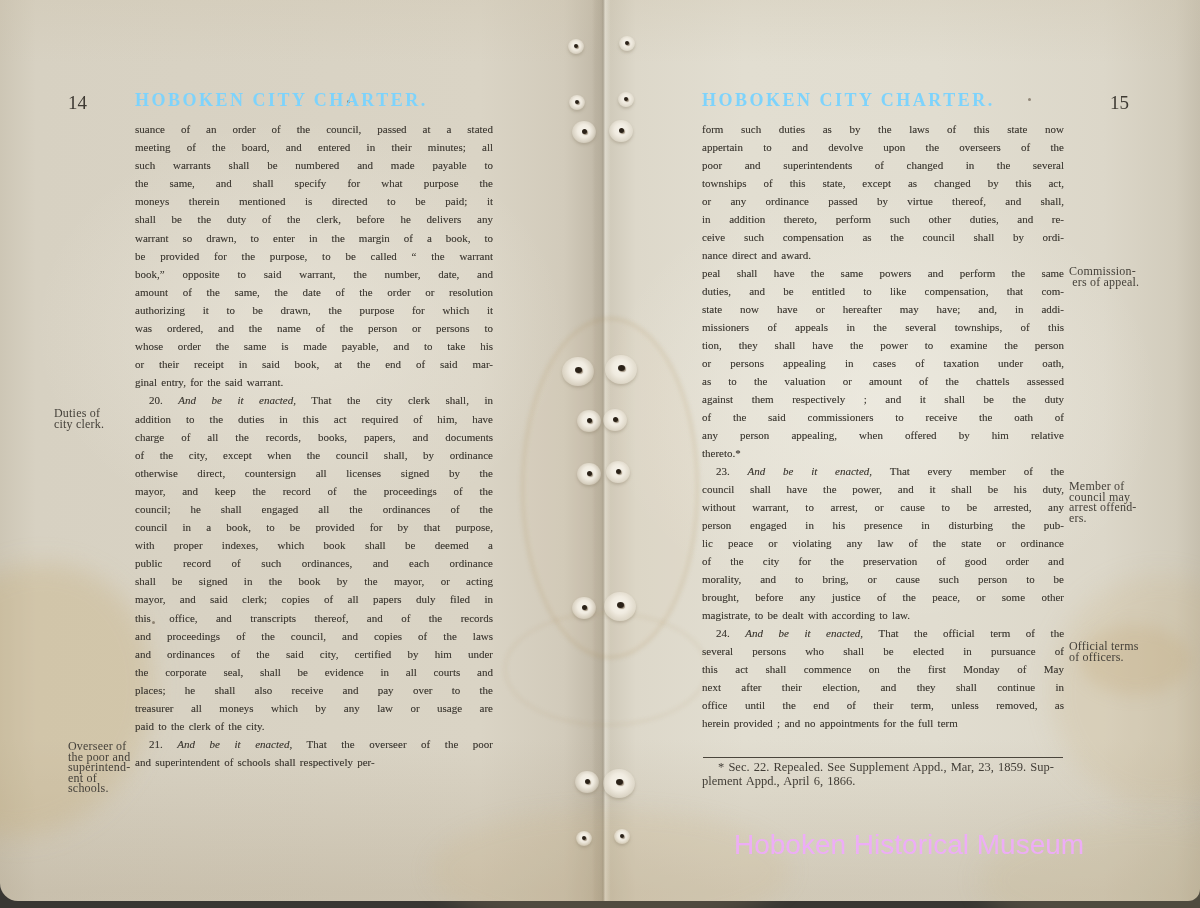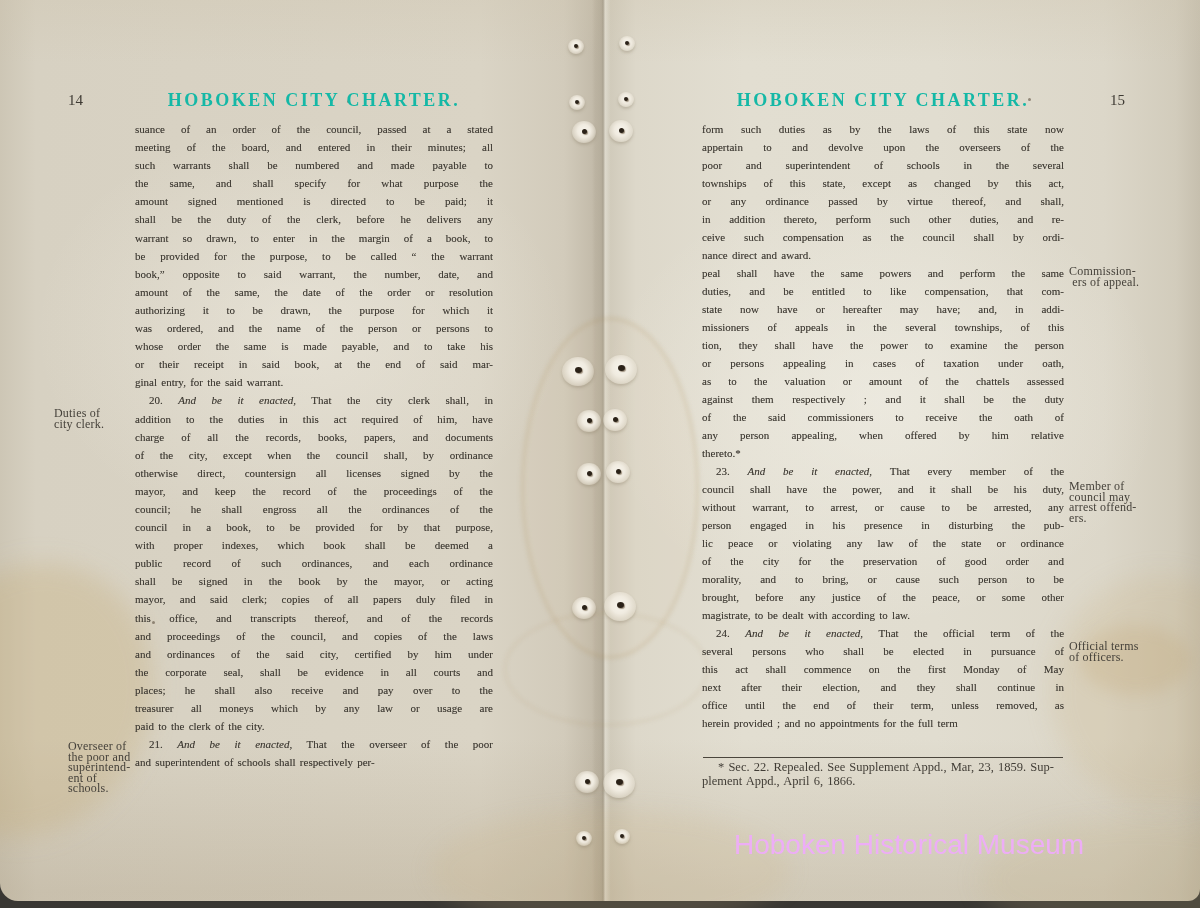--- a/index.html
+++ b/index.html
@@ -51,23 +51,23 @@
   .hole.s { width:16px; height:15px; }
   .hole.m { width:24px; height:22px; }
   .hole.l { width:32px; height:29px; }
   .hole.l::after { width:7px; height:6px; margin:-3px 0 0 -3px; }
   .hole.m::after { width:5px; height:5px; margin:-2px 0 0 -2px; }
 
   .speck { position:absolute; width:3px; height:3px; border-radius:50%;
     background:rgba(82,70,52,0.55); }
 
   
-  .page-number { position:absolute; top:92px; font-size:15px; color:#3e3a33; }
+  .page-number { position:absolute; top:92px; font-size:19px; color:#3e3a33; }
   .running-head { position:absolute; top:90px; font-size:18px; font-weight:bold;
-    letter-spacing:2.5px; color:#14b8a6; text-align:center; }
+    letter-spacing:2.5px; color:#7dd3fc; }
   .textcol { position:absolute; top:120px; font-size:11px; color:#3e3a33;
     text-shadow:0 0 0.5px rgba(62,58,51,0.45); word-spacing:1.5px; }
   .textcol .line { text-align:justify; text-align-last:justify; }
   .textcol .line.last { text-align-last:left; }
   .textcol .line.ind { text-indent:14px; }
   #left-col  { left:135px; width:358px; line-height:18.1px; }
   #right-col { left:702px; width:362px; line-height:18.0px; }
 
   .margin-note { position:absolute; font-size:12px; line-height:10.5px;
     color:#45413a; white-space:pre-line; letter-spacing:0.2px; }
@@ -125,40 +125,40 @@
 
   <div class="page-number" style="left:68px">14</div>
   <div class="running-head" style="left:135px;width:358px">HOBOKEN CITY CHARTER.</div>
 
   <div id="left-col" class="textcol">
       <div class="para">
         <div class="line">suance of an order of the council, passed at a stated</div>
         <div class="line">meeting of the board, and entered in their minutes; all</div>
         <div class="line">such warrants shall be numbered and made payable to</div>
         <div class="line">the same, and shall specify for what purpose the</div>
-        <div class="line">amount signed mentioned is directed to be paid; it</div>
+        <div class="line">moneys therein mentioned is directed to be paid; it</div>
         <div class="line">shall be the duty of the clerk, before he delivers any</div>
         <div class="line">warrant so drawn, to enter in the margin of a book, to</div>
         <div class="line">be provided for the purpose, to be called “ the warrant</div>
         <div class="line">book,” opposite to said warrant, the number, date, and</div>
         <div class="line">amount of the same, the date of the order or resolution</div>
         <div class="line">authorizing it to be drawn, the purpose for which it</div>
         <div class="line">was ordered, and the name of the person or persons to</div>
         <div class="line">whose order the same is made payable, and to take his</div>
         <div class="line">or their receipt in said book, at the end of said mar-</div>
         <div class="line last">ginal entry, for the said warrant.</div>
       </div>
       <div class="para">
         <div class="line ind">20. <i>And be it enacted</i>, That the city clerk shall, in</div>
         <div class="line">addition to the duties in this act required of him, have</div>
         <div class="line">charge of all the records, books, papers, and documents</div>
         <div class="line">of the city, except when the council shall, by ordinance</div>
         <div class="line">otherwise direct, countersign all licenses signed by the</div>
         <div class="line">mayor, and keep the record of the proceedings of the</div>
-        <div class="line">council; he shall engross all the ordinances of the</div>
+        <div class="line">council; he shall engaged all the ordinances of the</div>
         <div class="line">council in a book, to be provided for by that purpose,</div>
         <div class="line">with proper indexes, which book shall be deemed a</div>
         <div class="line">public record of such ordinances, and each ordinance</div>
         <div class="line">shall be signed in the book by the mayor, or acting</div>
         <div class="line">mayor, and said clerk; copies of all papers duly filed in</div>
         <div class="line">this office, and transcripts thereof, and of the records</div>
         <div class="line">and proceedings of the council, and copies of the laws</div>
         <div class="line">and ordinances of the said city, certified by him under</div>
         <div class="line">the corporate seal, shall be evidence in all courts and</div>
         <div class="line">places; he shall also receive and pay over to the</div>
@@ -179,21 +179,21 @@
 ent of
 schools.</div>
 
   <div class="page-number" style="left:1110px">15</div>
   <div class="running-head" style="left:702px;width:362px">HOBOKEN CITY CHARTER.</div>
 
   <div id="right-col" class="textcol">
       <div class="para">
         <div class="line">form such duties as by the laws of this state now</div>
         <div class="line">appertain to and devolve upon the overseers of the</div>
-        <div class="line">poor and superintendent of schools in the several</div>
+        <div class="line">poor and superintendents of changed in the several</div>
         <div class="line">townships of this state, except as changed by this act,</div>
         <div class="line">or any ordinance passed by virtue thereof, and shall,</div>
         <div class="line">in addition thereto, perform such other duties, and re-</div>
         <div class="line">ceive such compensation as the council shall by ordi-</div>
         <div class="line last">nance direct and award.</div>
       </div>
       <div class="para">
         <div class="line">peal shall have the same powers and perform the same</div>
         <div class="line">duties, and be entitled to like compensation, that com-</div>
         <div class="line">state now have or hereafter may have; and, in addi-</div>

